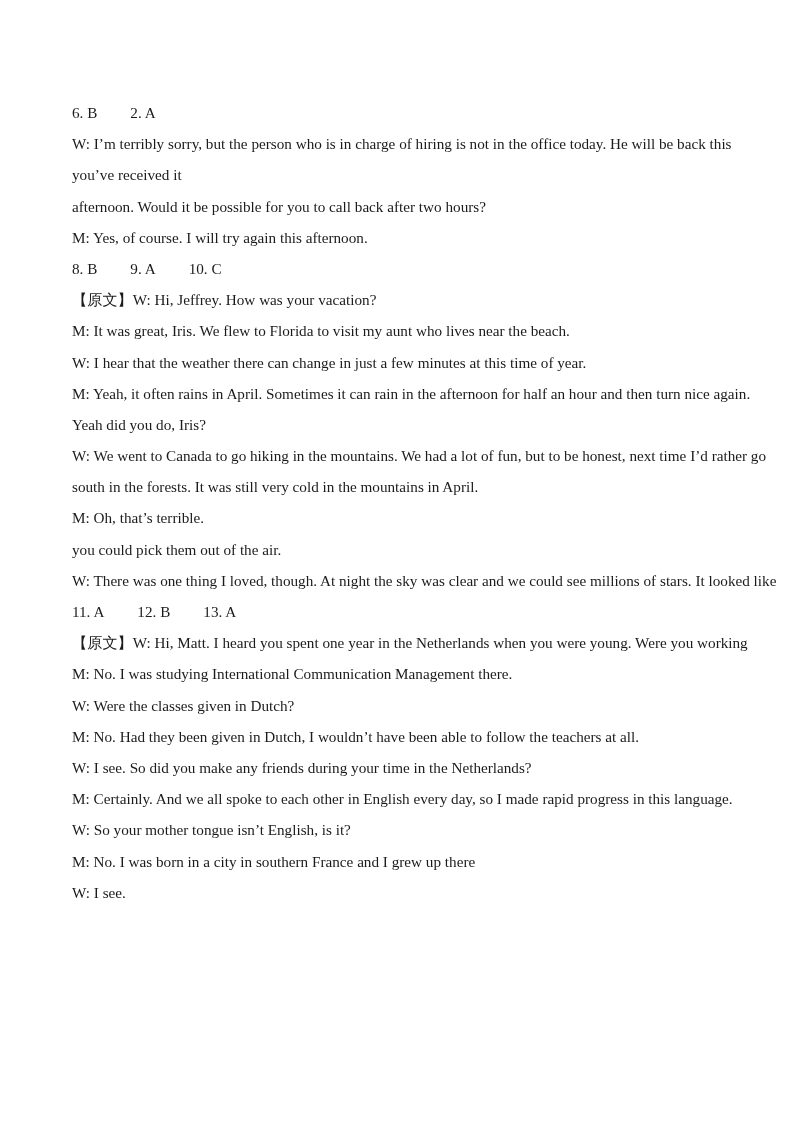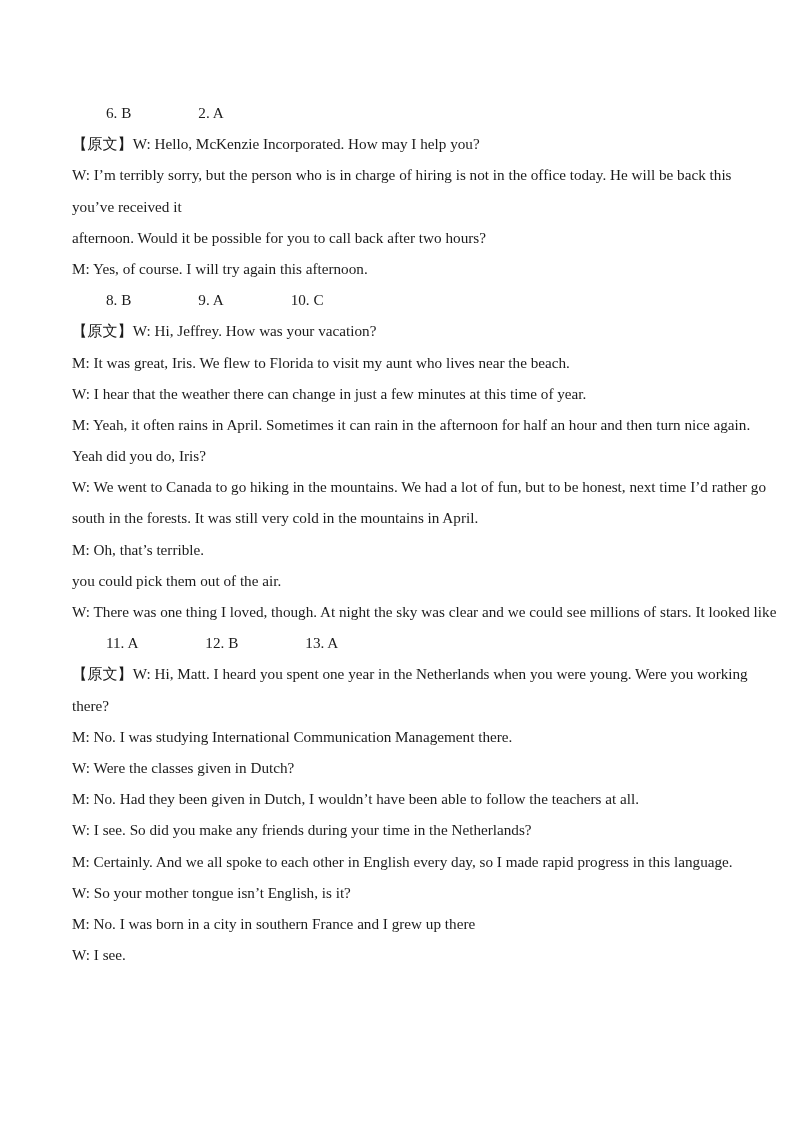--- a/index.html
+++ b/index.html
@@ -24,48 +24,45 @@
     font-size: 15.2px;
     line-height: 31.2px;
     height: 31.2px;
     color: #1b1b1b;
     white-space: pre;
   }
   .answer-item {
     display: inline-block;
     margin-right: 33px;
     white-space: pre;
-    margin-left: 34px;
   }
 </style>
 </head>
 <body>
 
 <div class="page">
   <div>
       <div class="line"><span class="answer-item">6. B</span><span class="answer-item">2. A</span></div>
-      <div class="line">【原文】W: Hello, McKenzie Incorporated. How may I help you?</div>
       <div class="line">W: I’m terribly sorry, but the person who is in charge of hiring is not in the office today. He will be back this</div>
       <div class="line">you’ve received it</div>
       <div class="line">afternoon. Would it be possible for you to call back after two hours?</div>
       <div class="line">M: Yes, of course. I will try again this afternoon.</div>
       <div class="line"><span class="answer-item">8. B</span><span class="answer-item">9. A</span><span class="answer-item">10. C</span></div>
       <div class="line">【原文】W: Hi, Jeffrey. How was your vacation?</div>
       <div class="line">M: It was great, Iris. We flew to Florida to visit my aunt who lives near the beach.</div>
       <div class="line">W: I hear that the weather there can change in just a few minutes at this time of year.</div>
       <div class="line">M: Yeah, it often rains in April. Sometimes it can rain in the afternoon for half an hour and then turn nice again.</div>
       <div class="line">Yeah did you do, Iris?</div>
       <div class="line">W: We went to Canada to go hiking in the mountains. We had a lot of fun, but to be honest, next time I’d rather go</div>
       <div class="line">south in the forests. It was still very cold in the mountains in April.</div>
       <div class="line">M: Oh, that’s terrible.</div>
       <div class="line">you could pick them out of the air.</div>
       <div class="line">W: There was one thing I loved, though. At night the sky was clear and we could see millions of stars. It looked like</div>
       <div class="line"><span class="answer-item">11. A</span><span class="answer-item">12. B</span><span class="answer-item">13. A</span></div>
       <div class="line">【原文】W: Hi, Matt. I heard you spent one year in the Netherlands when you were young. Were you working</div>
-      <div class="line">there?</div>
       <div class="line">M: No. I was studying International Communication Management there.</div>
       <div class="line">W: Were the classes given in Dutch?</div>
       <div class="line">M: No. Had they been given in Dutch, I wouldn’t have been able to follow the teachers at all.</div>
       <div class="line">W: I see. So did you make any friends during your time in the Netherlands?</div>
       <div class="line">M: Certainly. And we all spoke to each other in English every day, so I made rapid progress in this language.</div>
       <div class="line">W: So your mother tongue isn’t English, is it?</div>
       <div class="line">M: No. I was born in a city in southern France and I grew up there</div>
       <div class="line">W: I see.</div>
     </div>
 </div>

